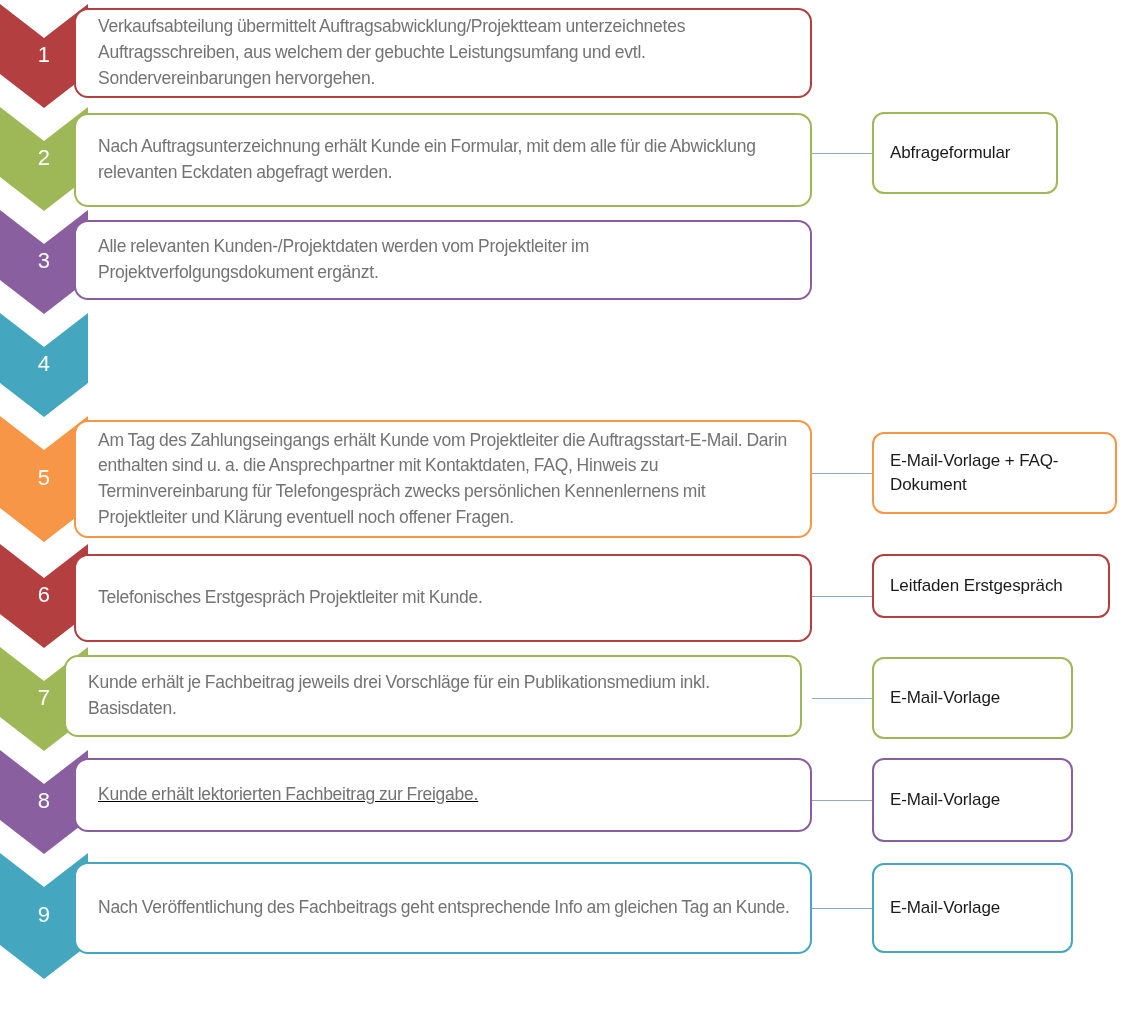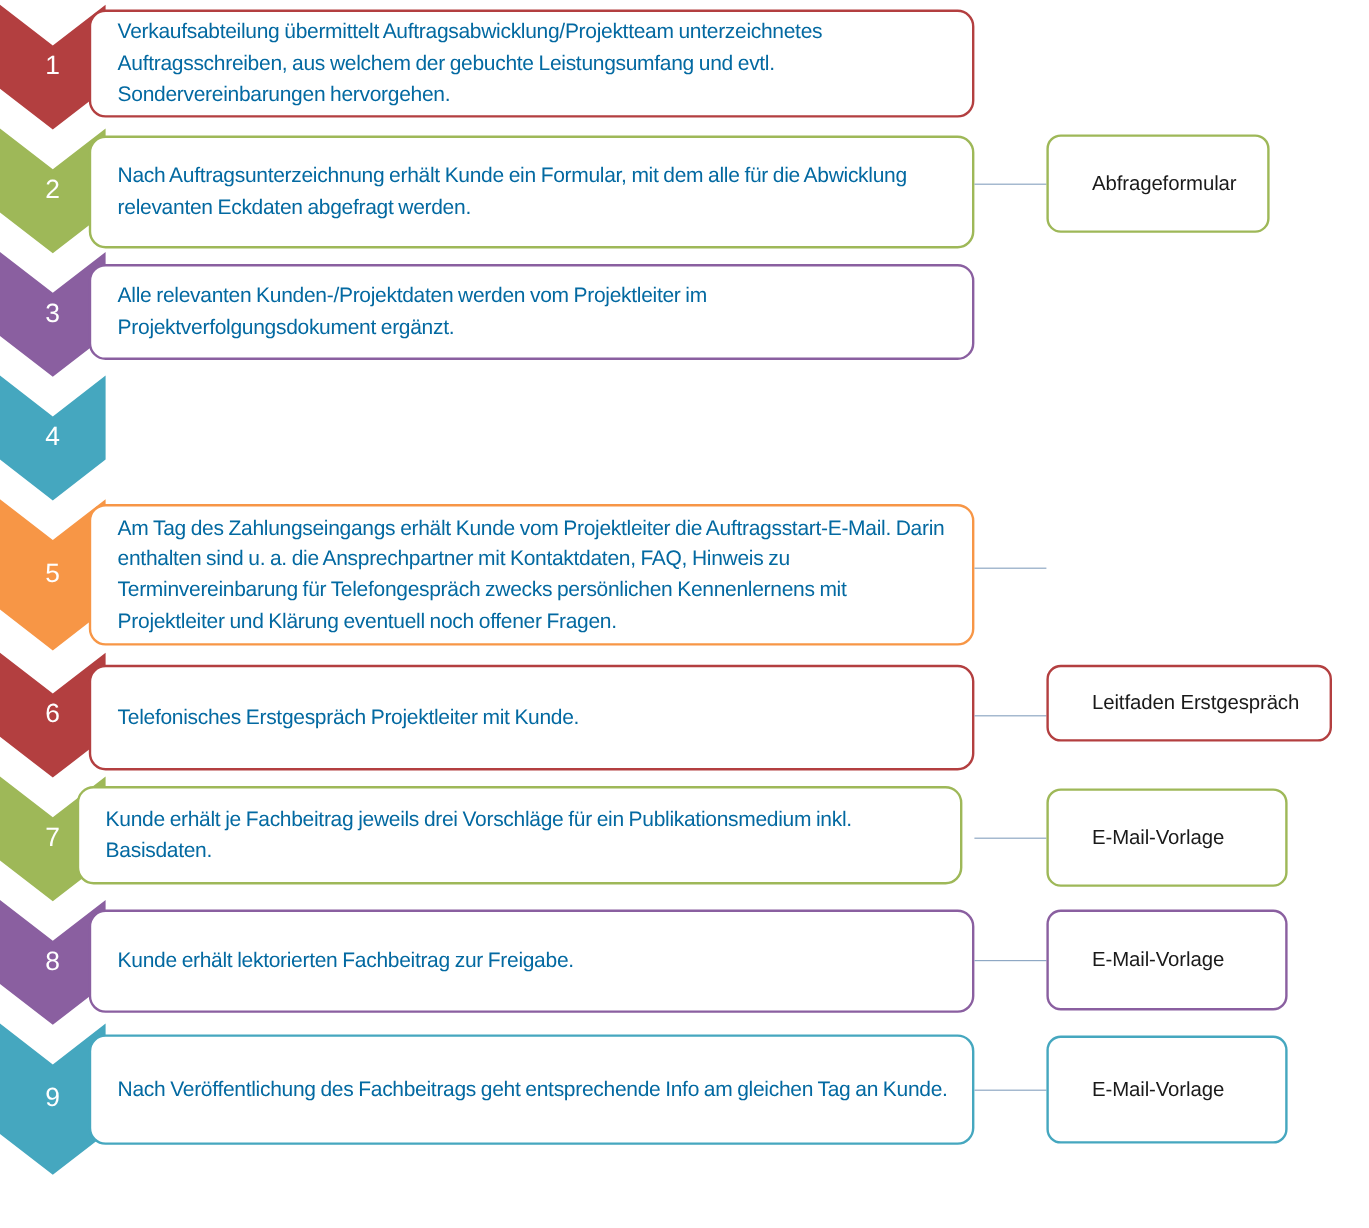--- a/index.html
+++ b/index.html
@@ -54,21 +54,21 @@
     background: #ffffff;
     border-style: solid;
     border-width: 2.2px;
     border-radius: 14px;
     display: flex;
     align-items: center;
   }
   .step-text {
     font-size: 17.5px;
     line-height: 1.47;
-    color: #0369a1;
+    color: #737373;
     padding: 0 12px 0 22px;
     font-family: "Liberation Sans", sans-serif;
     letter-spacing: -0.25px;
     word-spacing: -0.6px;
   }
 
   
   .doc-box {
     position: absolute;
     box-sizing: border-box;
@@ -76,21 +76,21 @@
     border-style: solid;
     border-width: 2.2px;
     border-radius: 12px;
     display: flex;
     align-items: center;
   }
   .doc-text {
     font-size: 17px;
     line-height: 1.42;
     color: #1a1a1a;
-    padding: 0 10px 0 36px;
+    padding: 0 10px 0 16px;
     font-family: "Liberation Sans", sans-serif;
     letter-spacing: -0.1px;
   }
 
   
   .connector {
     position: absolute;
     height: 1.4px;
     background: #8fa8c4;
   }
@@ -139,20 +139,23 @@
     <div class="chevron" style="top: 416px; height: 126px;">
       <svg viewBox="0 0 88 126" preserveAspectRatio="none">
         <polygon points="0,0 44,34 88,0 88,92 44,126 0,92" fill="#f79646"></polygon>
       </svg>
     </div>
     <div class="chev-num" style="top: 465px;">5</div>
     <div class="step-box" style="left: 74px; top: 420px; width: 738px; height: 118px; border-color: rgb(247, 150, 70);">
       <div class="step-text">Am Tag des Zahlungseingangs erhält Kunde vom Projektleiter die Auftragsstart-E-Mail. Darin enthalten sind u. a. die Ansprechpartner mit Kontaktdaten, FAQ, Hinweis zu Terminvereinbarung für Telefongespräch zwecks persönlichen Kennenlernens mit Projektleiter und Klärung eventuell noch offener Fragen.</div>
     </div>
     <div class="connector" style="left: 812px; top: 473px; width: 60px;"></div>
+    <div class="doc-box" style="left: 872px; top: 432px; width: 245px; height: 82px; border-color: rgb(247, 150, 70);">
+      <div class="doc-text">E-Mail-Vorlage + FAQ-Dokument</div>
+    </div>
     <div class="chevron" style="top: 544px; height: 104px;">
       <svg viewBox="0 0 88 104" preserveAspectRatio="none">
         <polygon points="0,0 44,34 88,0 88,70 44,104 0,70" fill="#b33f40"></polygon>
       </svg>
     </div>
     <div class="chev-num" style="top: 582px;">6</div>
     <div class="step-box" style="left: 74px; top: 554px; width: 738px; height: 88px; border-color: rgb(179, 63, 64); align-items: center;">
       <div class="step-text">Telefonisches Erstgespräch Projektleiter mit Kunde.</div>
     </div>
     <div class="connector" style="left: 812px; top: 596px; width: 60px;"></div>
@@ -171,21 +174,21 @@
     <div class="connector" style="left: 812px; top: 698px; width: 60px;"></div>
     <div class="doc-box" style="left: 872px; top: 657px; width: 201px; height: 82px; border-color: rgb(158, 184, 88);">
       <div class="doc-text">E-Mail-Vorlage</div>
     </div>
     <div class="chevron" style="top: 750px; height: 104px;">
       <svg viewBox="0 0 88 104" preserveAspectRatio="none">
         <polygon points="0,0 44,34 88,0 88,70 44,104 0,70" fill="#8a5fa0"></polygon>
       </svg>
     </div>
     <div class="chev-num" style="top: 788px;">8</div>
-    <div class="step-box" style="left: 74px; top: 758px; width: 738px; height: 86px; border-color: rgb(138, 95, 160);">
+    <div class="step-box" style="left: 74px; top: 758px; width: 738px; height: 74px; border-color: rgb(138, 95, 160); text-decoration: underline;">
       <div class="step-text">Kunde erhält lektorierten Fachbeitrag zur Freigabe.</div>
     </div>
     <div class="connector" style="left: 812px; top: 800px; width: 60px;"></div>
     <div class="doc-box" style="left: 872px; top: 758px; width: 201px; height: 84px; border-color: rgb(138, 95, 160);">
       <div class="doc-text">E-Mail-Vorlage</div>
     </div>
     <div class="chevron" style="top: 853px; height: 126px;">
       <svg viewBox="0 0 88 126" preserveAspectRatio="none">
         <polygon points="0,0 44,34 88,0 88,92 44,126 0,92" fill="#45a7bf"></polygon>
       </svg>

